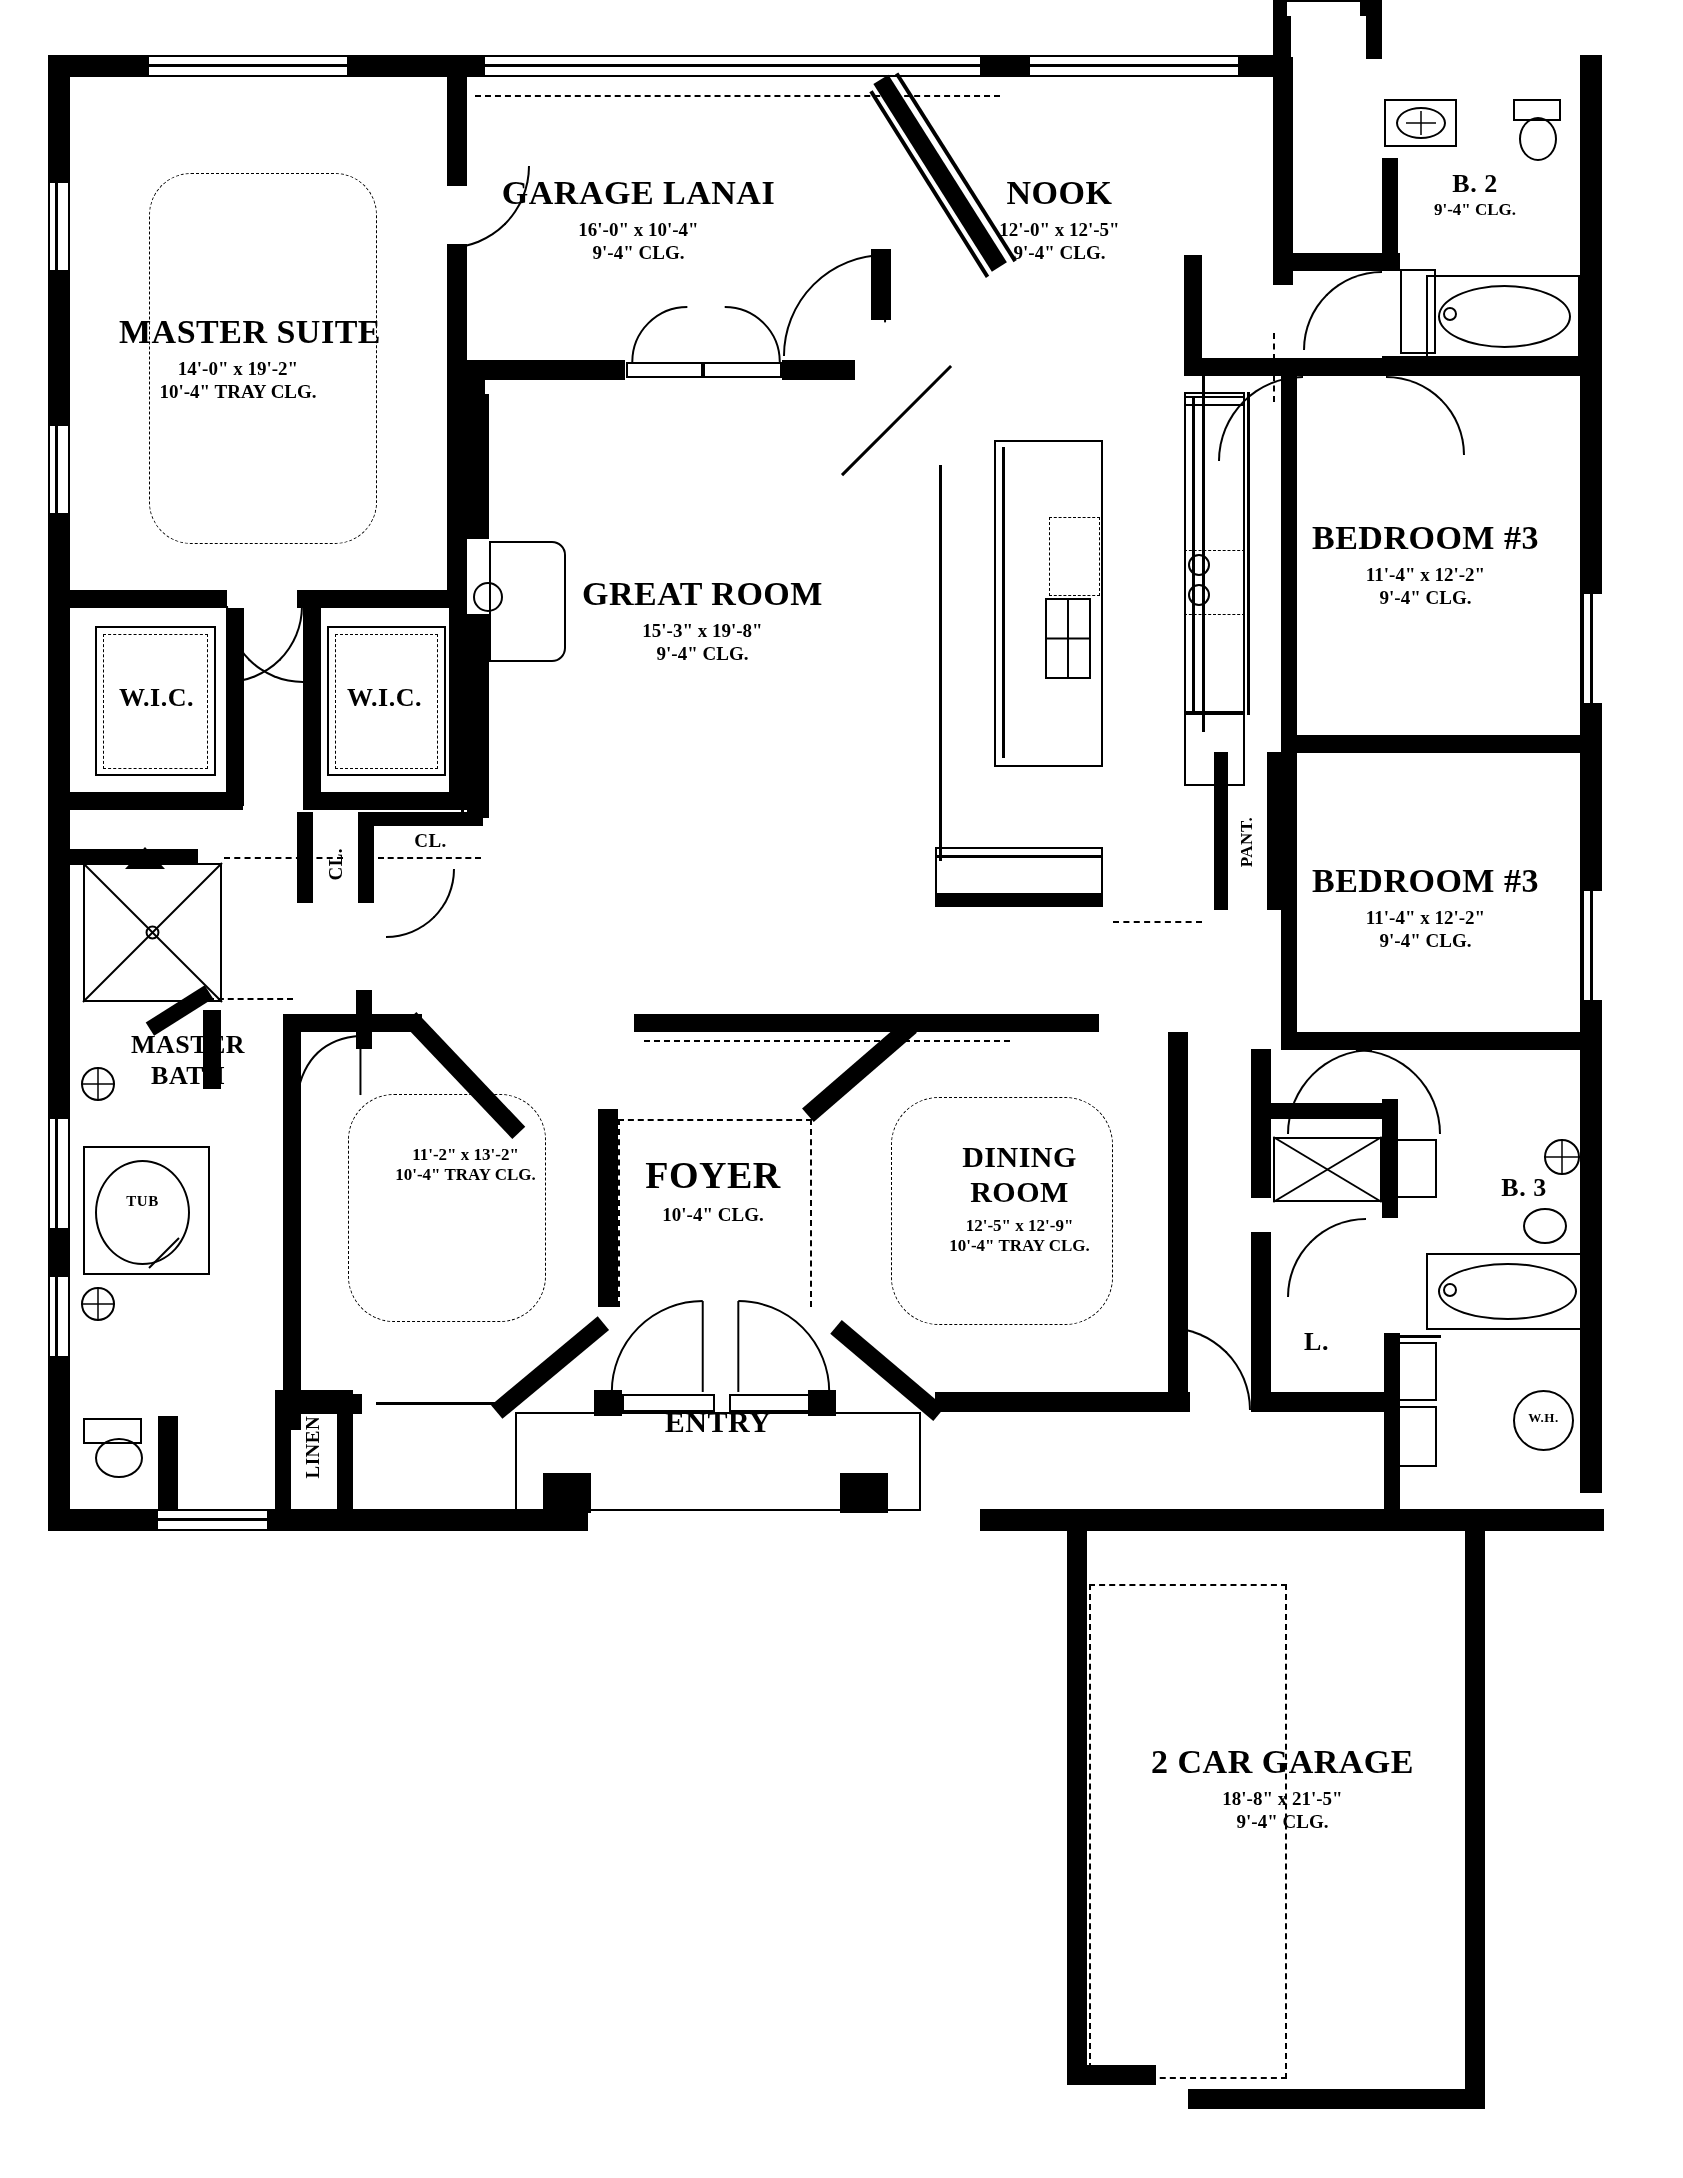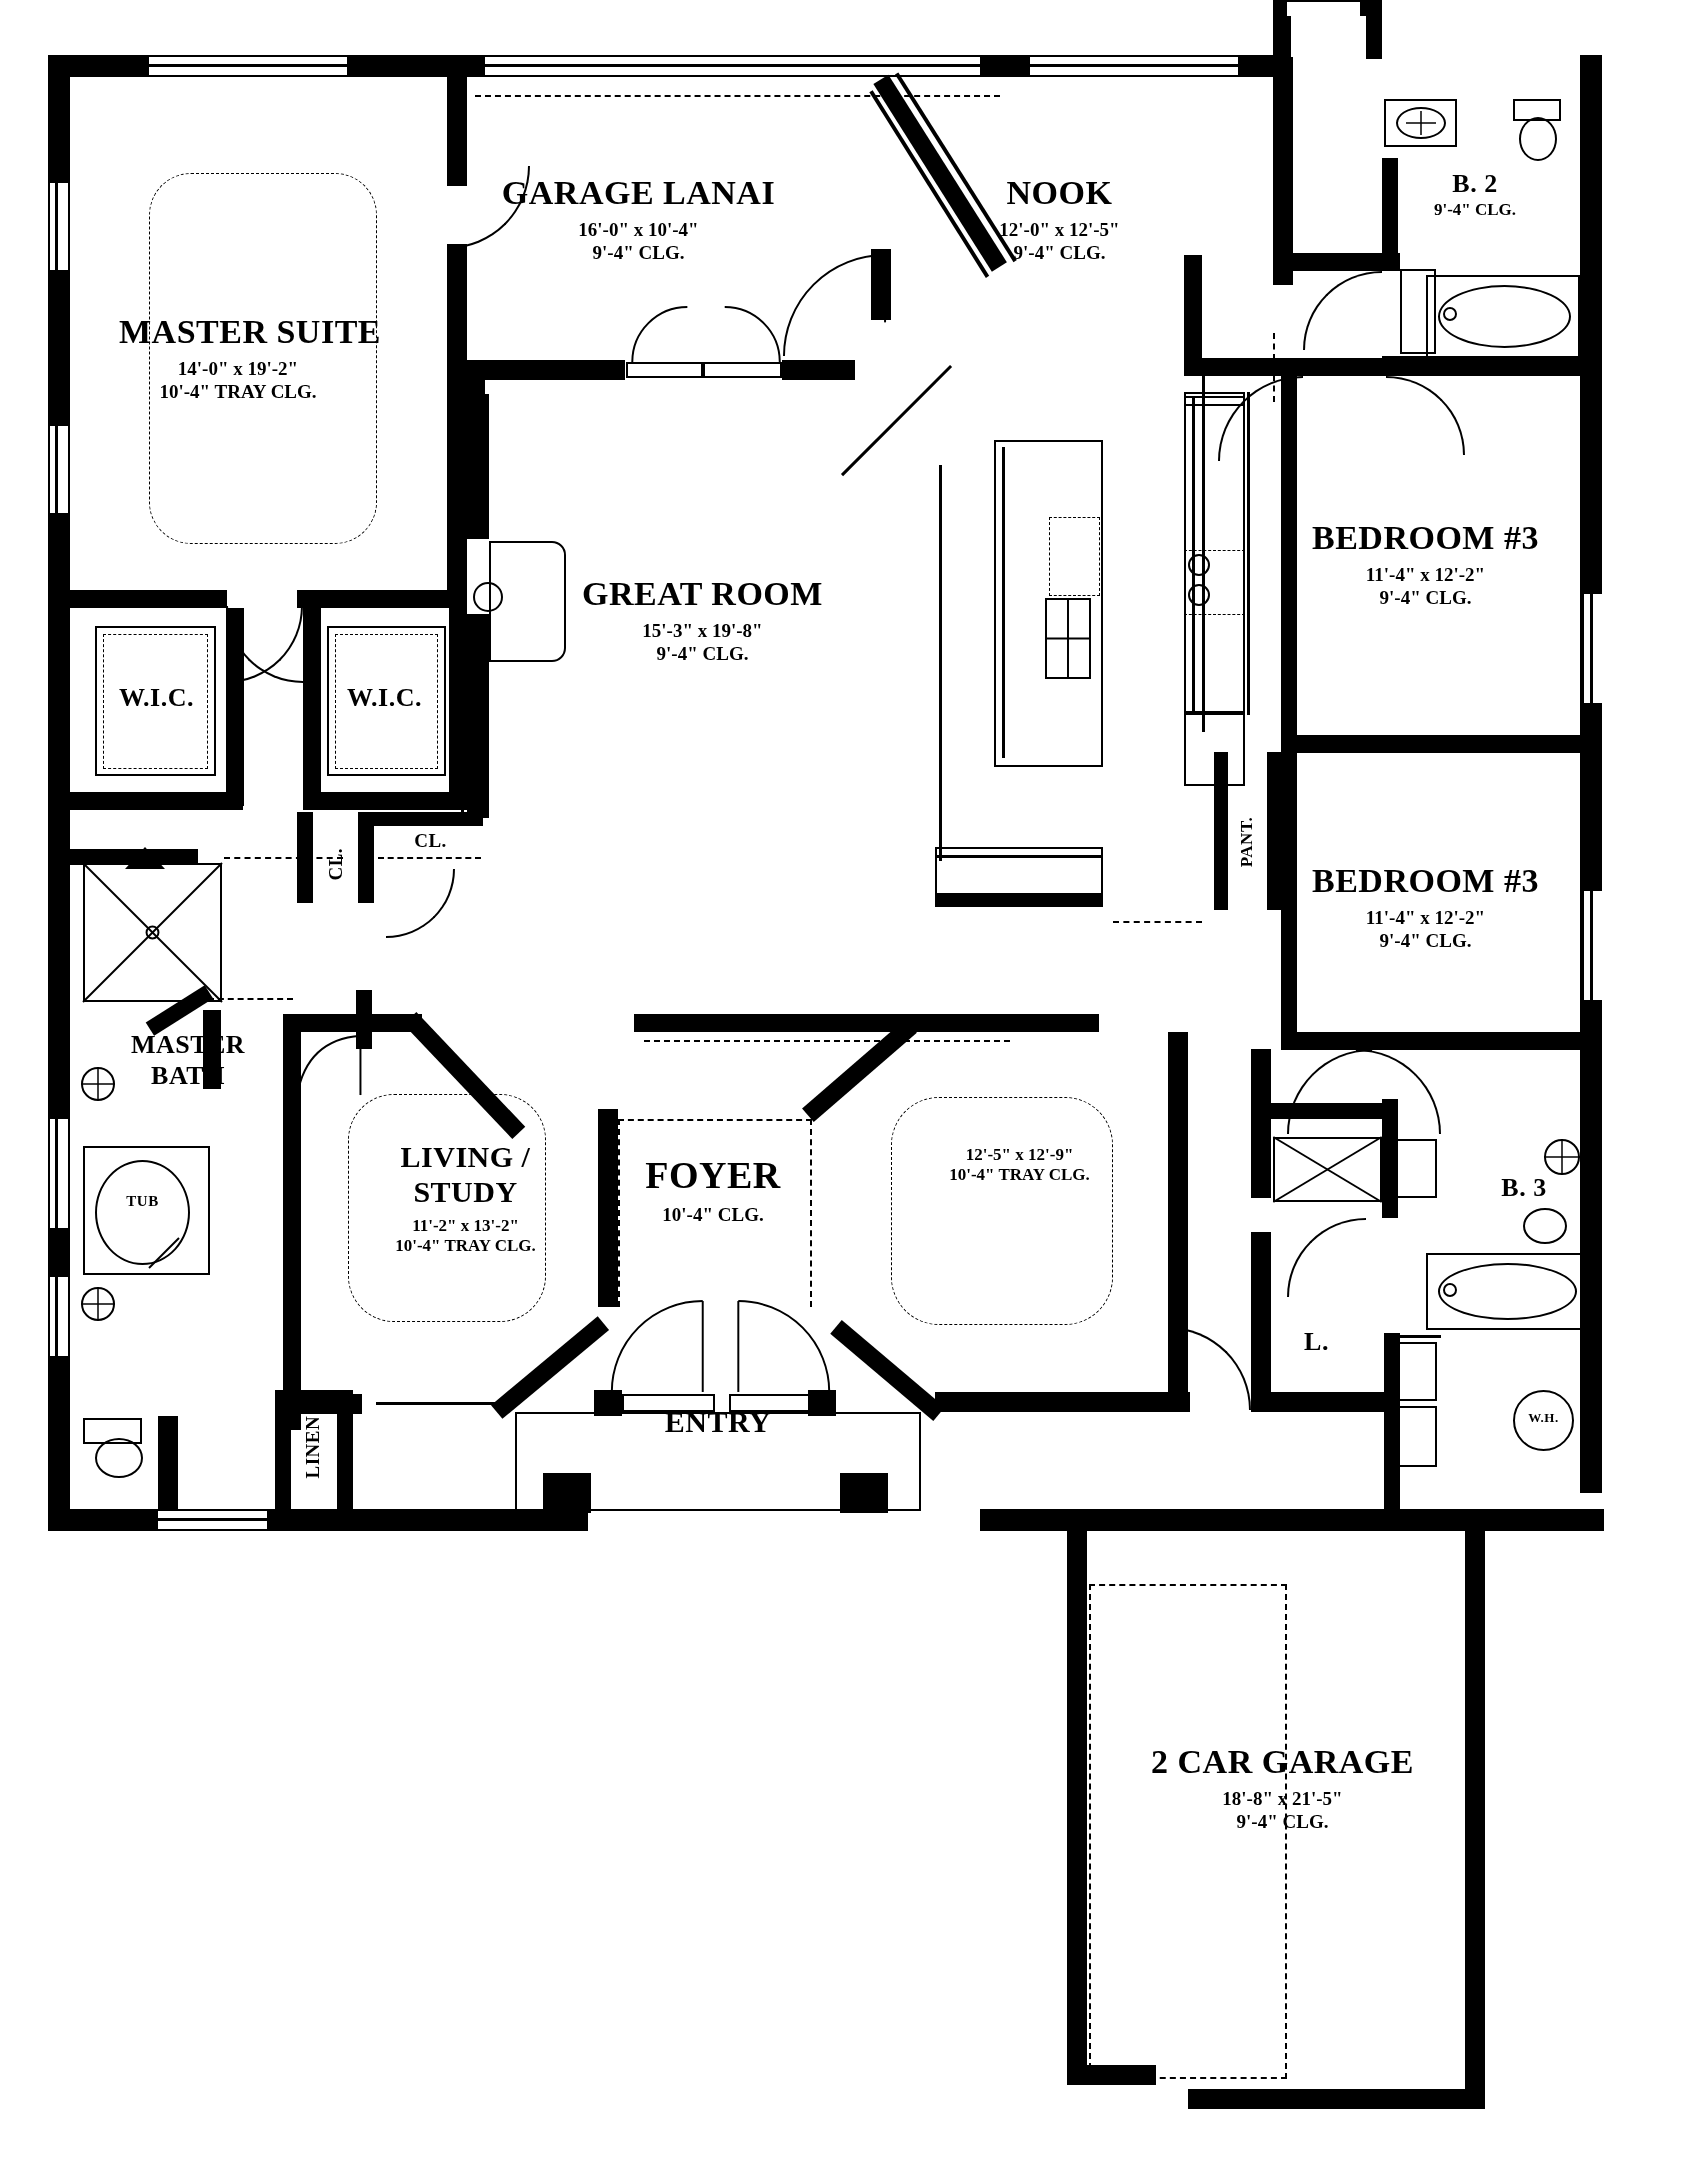--- a/index.html
+++ b/index.html
@@ -332,21 +332,20 @@
   <div class="wall" style="left:283px;top:1014px;width:18px;height:416px;"></div>
   <div class="wall" style="left:598px;top:1109px;width:20px;height:198px;"></div>
   <div class="wall" style="left:283px;top:1394px;width:79px;height:20px;"></div>
   <div class="white" style="left:376px;top:1396px;width:119px;height:16px;"></div>
   <div class="thin" style="left:376px;top:1402px;width:119px;height:3px;"></div>
   <svg style="left:475px;top:1317px;width:158px;height:109px;" viewBox="0 0 160 110" width="158" height="109">
     <line x1="130" y1="6" x2="22" y2="96" stroke="#000" stroke-width="18"></line>
   </svg>
 
   <div class="lbl n30" style="left:327px;top:1139px;width:277px;">
-    <div class="nm n30" style="font-size:30px;">LIVING /<br>STUDY</div>
     <div class="dim d17" style="margin-top:6px;">11'-2" x 13'-2"</div>
     <div class="dim d17">10'-4" TRAY CLG.</div>
   </div>
   <div class="dashthin" style="left:348px;top:1094px;width:198px;height:228px;border-radius:46px;"></div>
 
   <div class="lbl n30" style="left:614px;top:1153px;width:198px;">
     <div class="nm" style="font-size:38px;"><span>FOYER</span></div>
     <div class="dim d19" style="margin-top:6px;">10'-4" CLG.</div>
   </div>
   <div class="dashthin" style="left:618px;top:1119px;width:0;height:188px;border-width:0 0 0 2px;"></div>
@@ -358,20 +357,21 @@
     <line x1="110" y1="14" x2="110" y2="106" stroke="#000" stroke-width="2"></line>
     <path d="M238,106 A92,92 0 0 0 146,14" fill="none" stroke="#000" stroke-width="2"></path>
     <line x1="146" y1="14" x2="146" y2="106" stroke="#000" stroke-width="2"></line>
   </svg>
   <div class="wall" style="left:594px;top:1390px;width:28px;height:26px;"></div>
   <div class="wall" style="left:808px;top:1390px;width:28px;height:26px;"></div>
   <div class="outline" style="left:622px;top:1394px;width:93px;height:18px;"></div>
   <div class="outline" style="left:729px;top:1394px;width:81px;height:18px;"></div>
 
   <div class="lbl n30" style="left:871px;top:1139px;width:297px;">
+    <div class="nm" style="font-size:30px;">DINING<br>ROOM</div>
     <div class="dim d17" style="margin-top:6px;">12'-5" x 12'-9"</div>
     <div class="dim d17">10'-4" TRAY CLG.</div>
   </div>
   <div class="dashthin" style="left:891px;top:1097px;width:222px;height:228px;border-radius:48px;"></div>
   <div class="wall" style="left:634px;top:1014px;width:465px;height:18px;"></div>
   <div class="dashthin" style="left:644px;top:1040px;width:366px;height:0;border-width:2px 0 0 0;"></div>
   <div class="wall" style="left:1168px;top:1032px;width:20px;height:376px;"></div>
   <svg style="left:792px;top:1020px;width:129px;height:119px;" viewBox="0 0 130 120" width="129" height="119">
     <line x1="120" y1="6" x2="16" y2="96" stroke="#000" stroke-width="18"></line>
   </svg>

